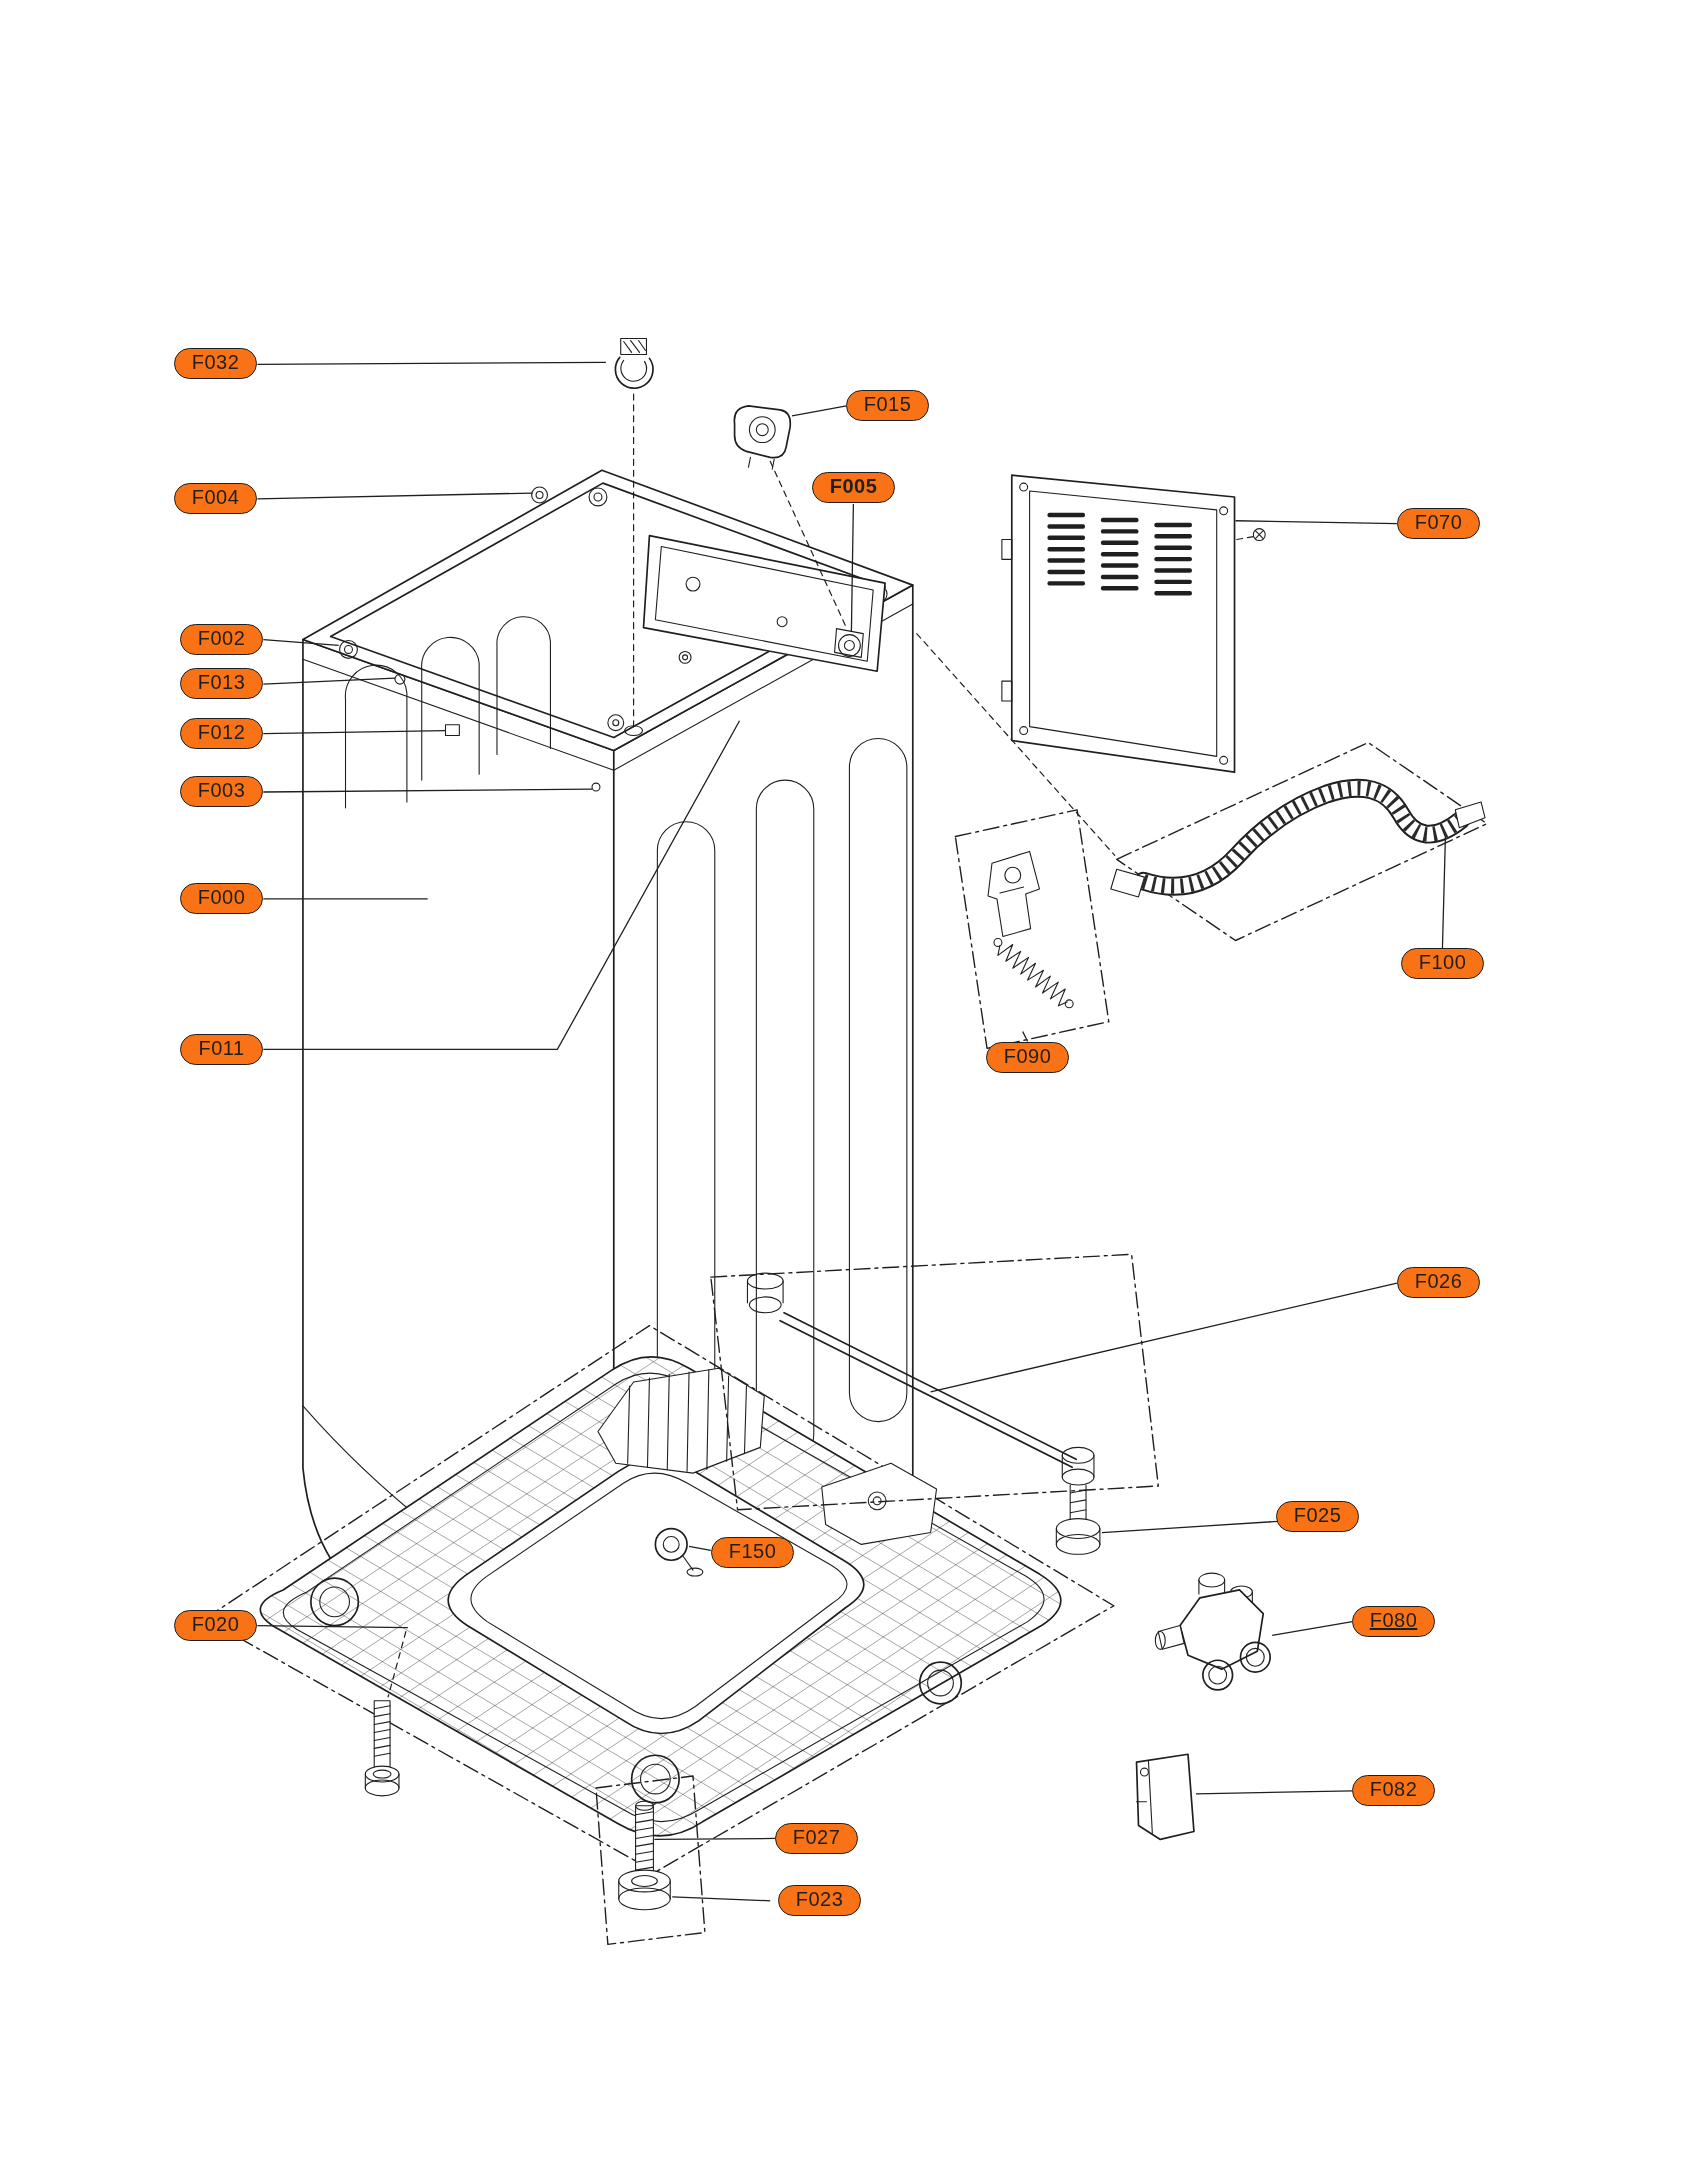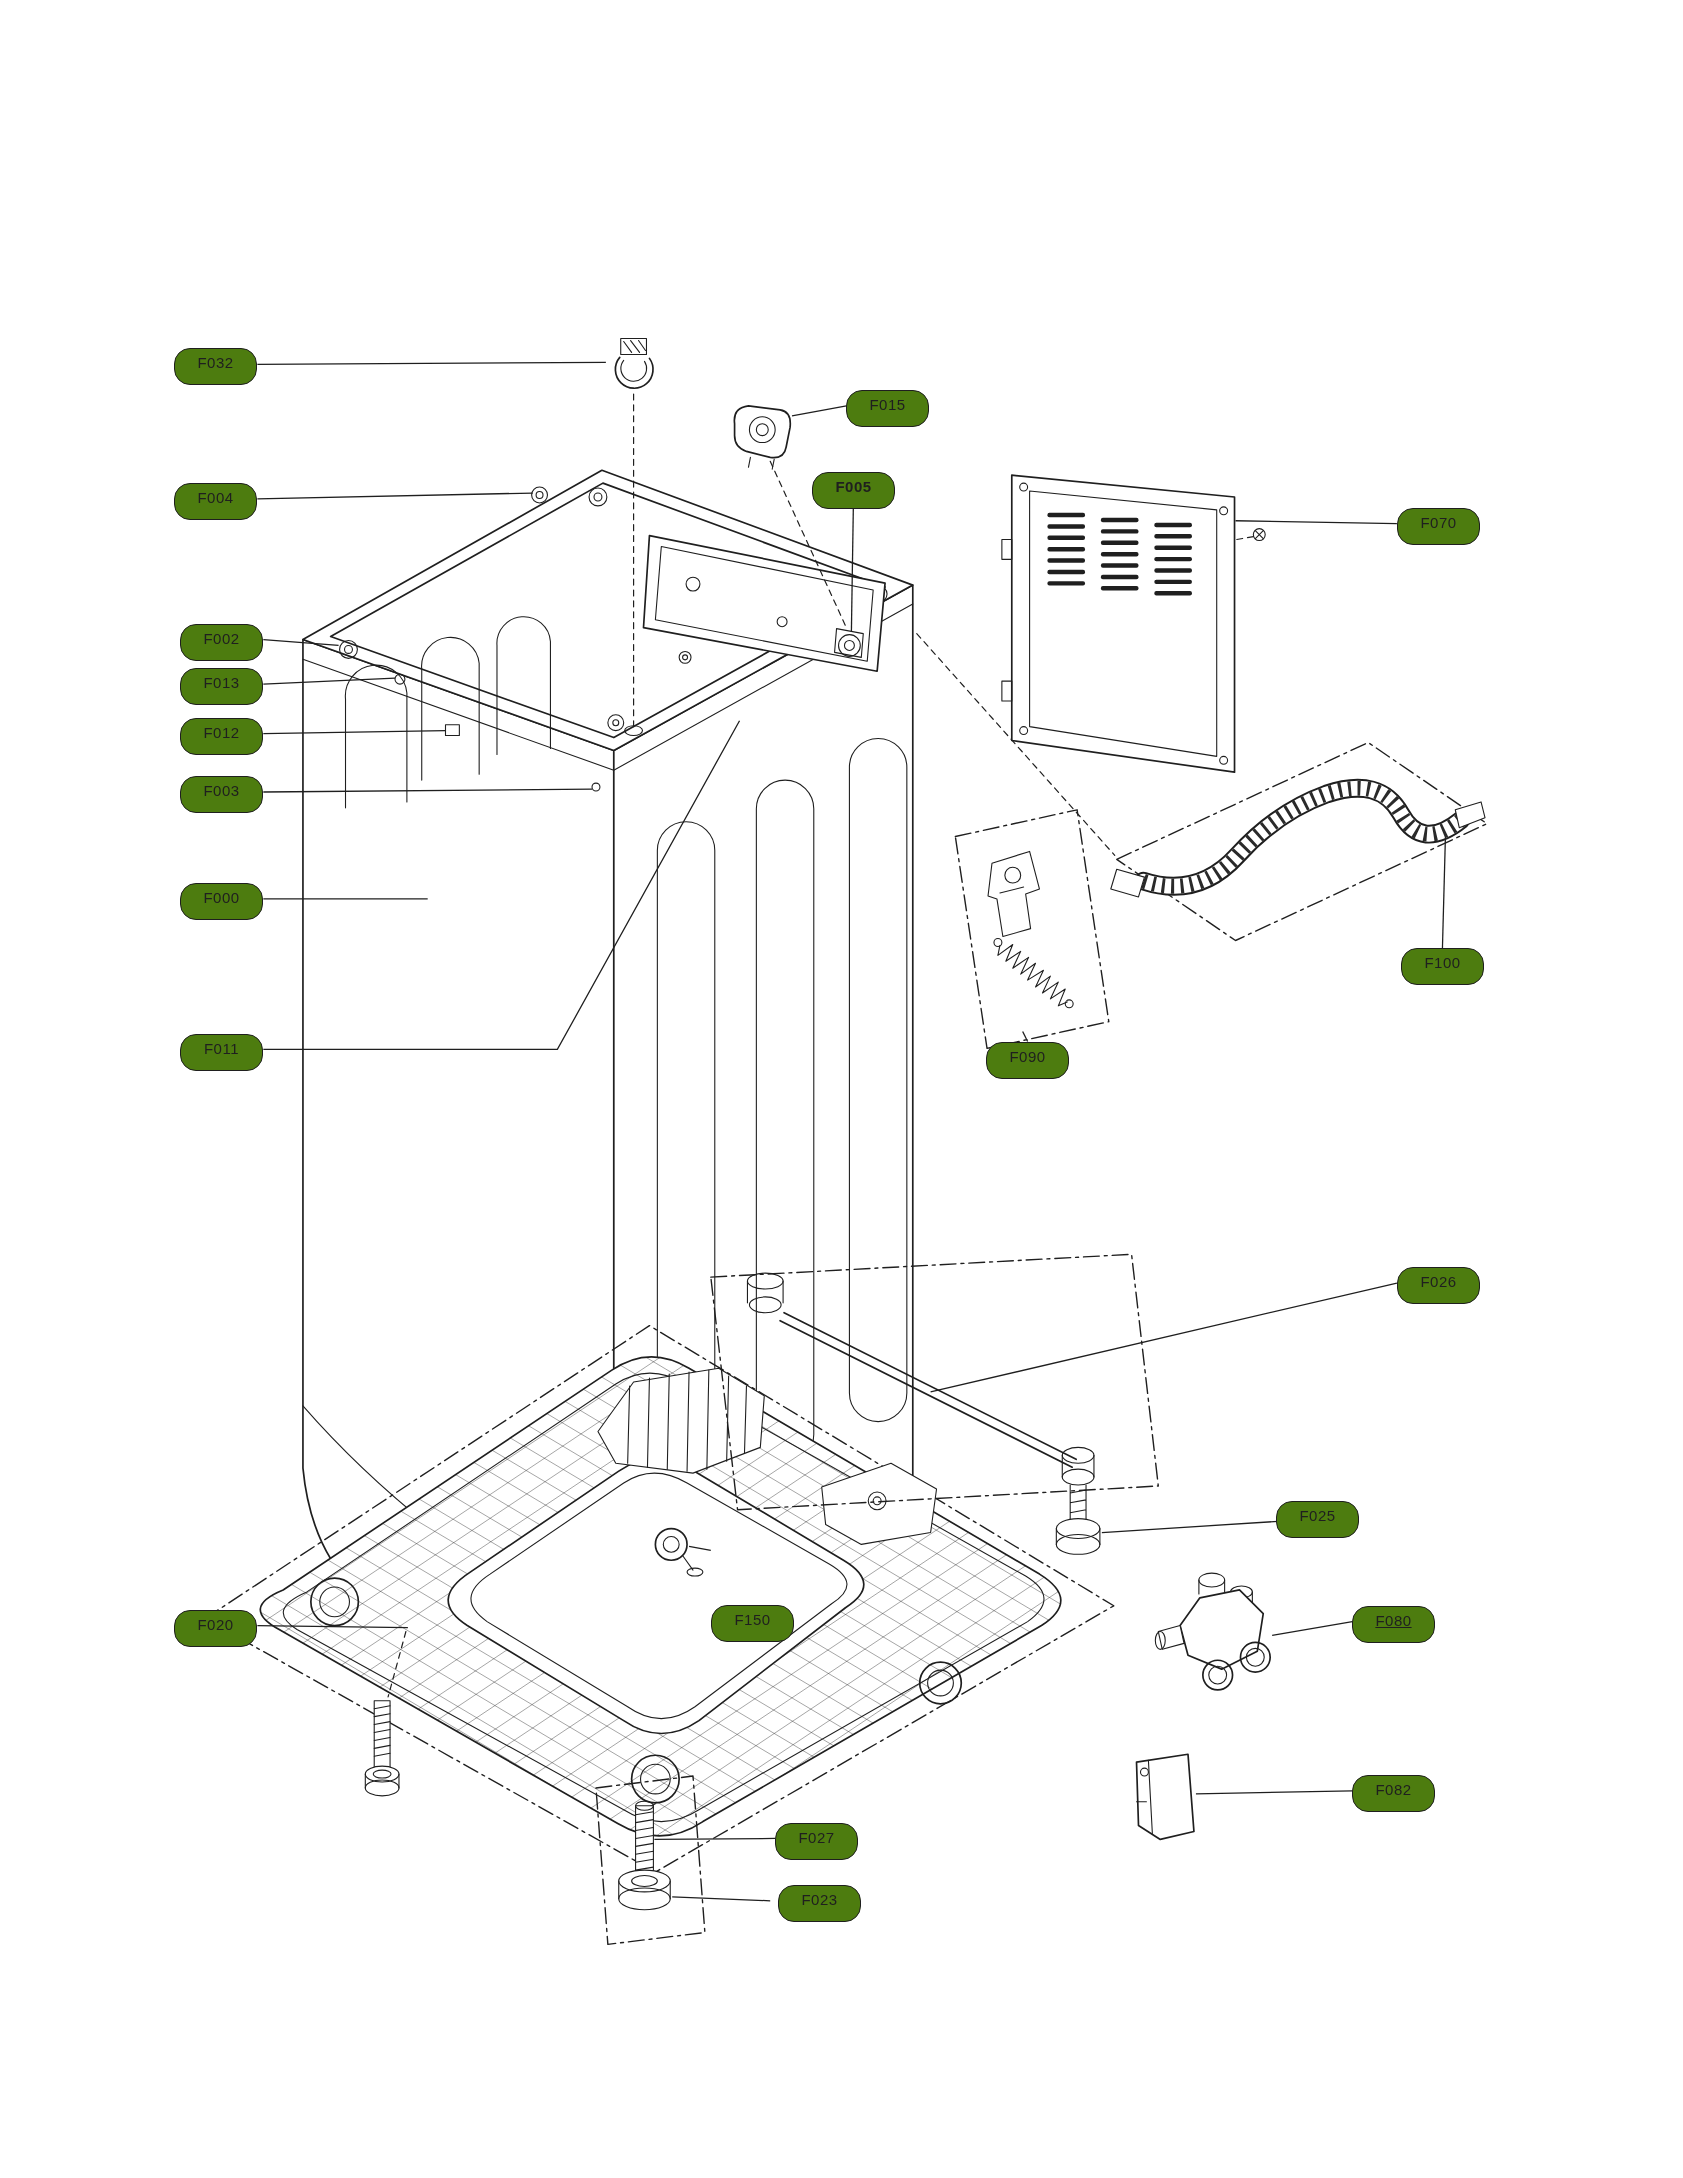--- a/index.html
+++ b/index.html
@@ -13,23 +13,23 @@
   .t{stroke-width:1.1}
   .d{stroke-dasharray:6 5;stroke-width:1.2}
   .dd{stroke-dasharray:16 5 3 5;stroke-width:1.4}
   .h1{fill:none;stroke:var(--line);stroke-width:19;stroke-linecap:round}
   .h2{fill:none;stroke:#fff;stroke-width:15;stroke-linecap:round}
   .h3{fill:none;stroke:var(--line);stroke-width:15;stroke-dasharray:3 6.5;opacity:.95}
   #vent-slots rect{fill:var(--line)}
   #base-grid line{stroke:var(--line);stroke-width:.8;opacity:.5}
   #leaders polyline{fill:none;stroke:var(--line);stroke-width:1.3}
   .callout{
-    position:absolute;width:83px;height:37px;box-sizing:border-box;
-    border:1.8px solid var(--line);border-radius:16px;background:#4d7c0f;
-    color:var(--line);font-size:15px;line-height:27px;text-align:center;
+    position:absolute;width:83px;height:31px;box-sizing:border-box;
+    border:1.8px solid var(--line);border-radius:16px;background:#f97316;
+    color:var(--line);font-size:20px;line-height:27px;text-align:center;
     letter-spacing:0.5px;z-index:5;
   }
 </style>
 </head>
 <body>
 
 <div id="stage">
   <svg id="art" width="1683" height="2178" viewBox="0 0 1700 2200">
     <defs>
       <clipPath id="baseClip">
@@ -337,20 +337,20 @@
     <div class="callout" style="left: 180px; top: 624px;">F002</div>
     <div class="callout" style="left: 180px; top: 668px; text-align: center;">F013</div>
     <div class="callout" style="left: 180px; top: 718px;">F012</div>
     <div class="callout" style="left: 180px; top: 776px;">F003</div>
     <div class="callout" style="left: 180px; top: 883px;">F000</div>
     <div class="callout" style="left: 180px; top: 1034px;">F011</div>
     <div class="callout" style="left: 1401px; top: 948px;">F100</div>
     <div class="callout" style="left: 986px; top: 1042px;">F090</div>
     <div class="callout" style="left: 1397px; top: 1267px;">F026</div>
     <div class="callout" style="left: 1276px; top: 1501px;">F025</div>
-    <div class="callout" style="left: 711px; top: 1605px;">F150</div>
+    <div class="callout" style="left: 711px; top: 1537px;">F150</div>
     <div class="callout" style="left: 1352px; top: 1606px; text-decoration: underline;">F080</div>
     <div class="callout" style="left: 174px; top: 1610px;">F020</div>
     <div class="callout" style="left: 1352px; top: 1775px;">F082</div>
     <div class="callout" style="left: 775px; top: 1823px;">F027</div>
     <div class="callout" style="left: 778px; top: 1885px;">F023</div>
   </div>
 
 
 </body></html>

